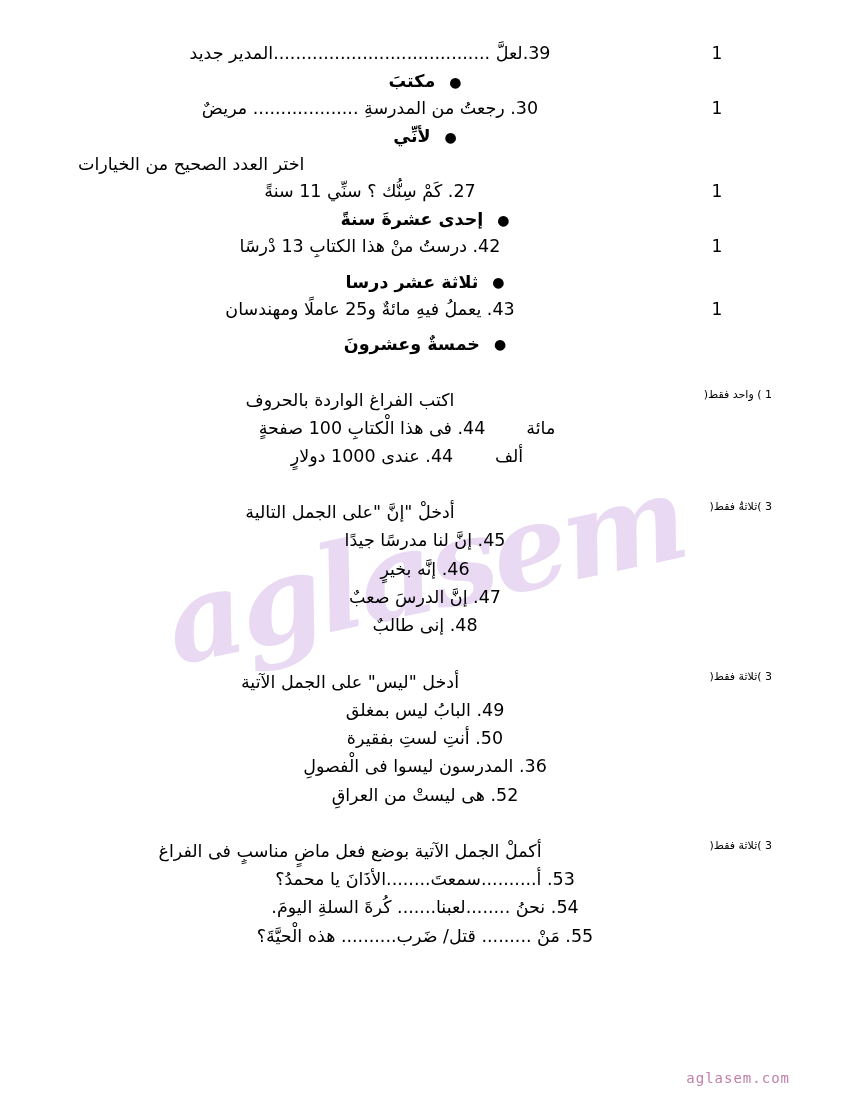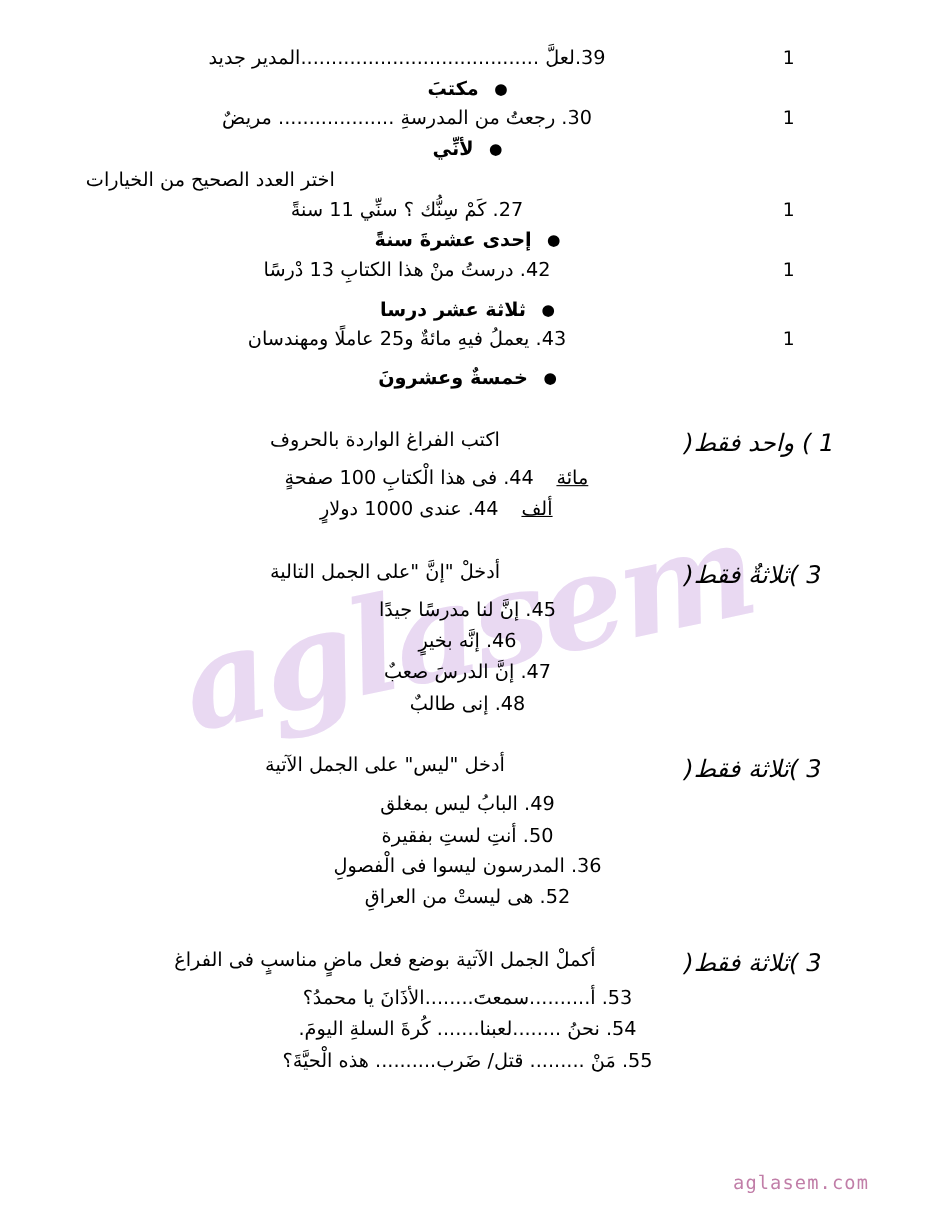--- a/index.html
+++ b/index.html
@@ -101,44 +101,42 @@
     direction: rtl;
     font-size: 17.5px;
     line-height: 1.6;
   }
   .instruction-text {
     flex: 1 1 auto;
     text-align: center;
   }
   .instruction-mark {
     flex: 0 0 150px;
-    text-align: left;
-    direction: rtl;
-    font-size: 22px;
-    font-style: italic;
+    text-align: right;
+    direction: rtl;
+    font-size: 11px;
   }
   .sub-item {
     direction: rtl;
     text-align: center;
     font-size: 17.5px;
     line-height: 1.62;
   }
   .sub-item .answer {
     display: inline-block;
     min-width: 70px;
     margin-right: 36px;
-    text-align: center;
-    text-decoration: underline;
+    text-align: right;
   }
   .footer {
     position: absolute;
     right: 60px;
     bottom: 14px;
     font-family: "DejaVu Sans Mono", "Liberation Mono", monospace;
-    font-size: 17px;
+    font-size: 14px;
     color: #c17ea8;
     letter-spacing: 1px;
     z-index: 3;
   }
 </style>
 </head>
 <body>
 
 <div class="page">
 

